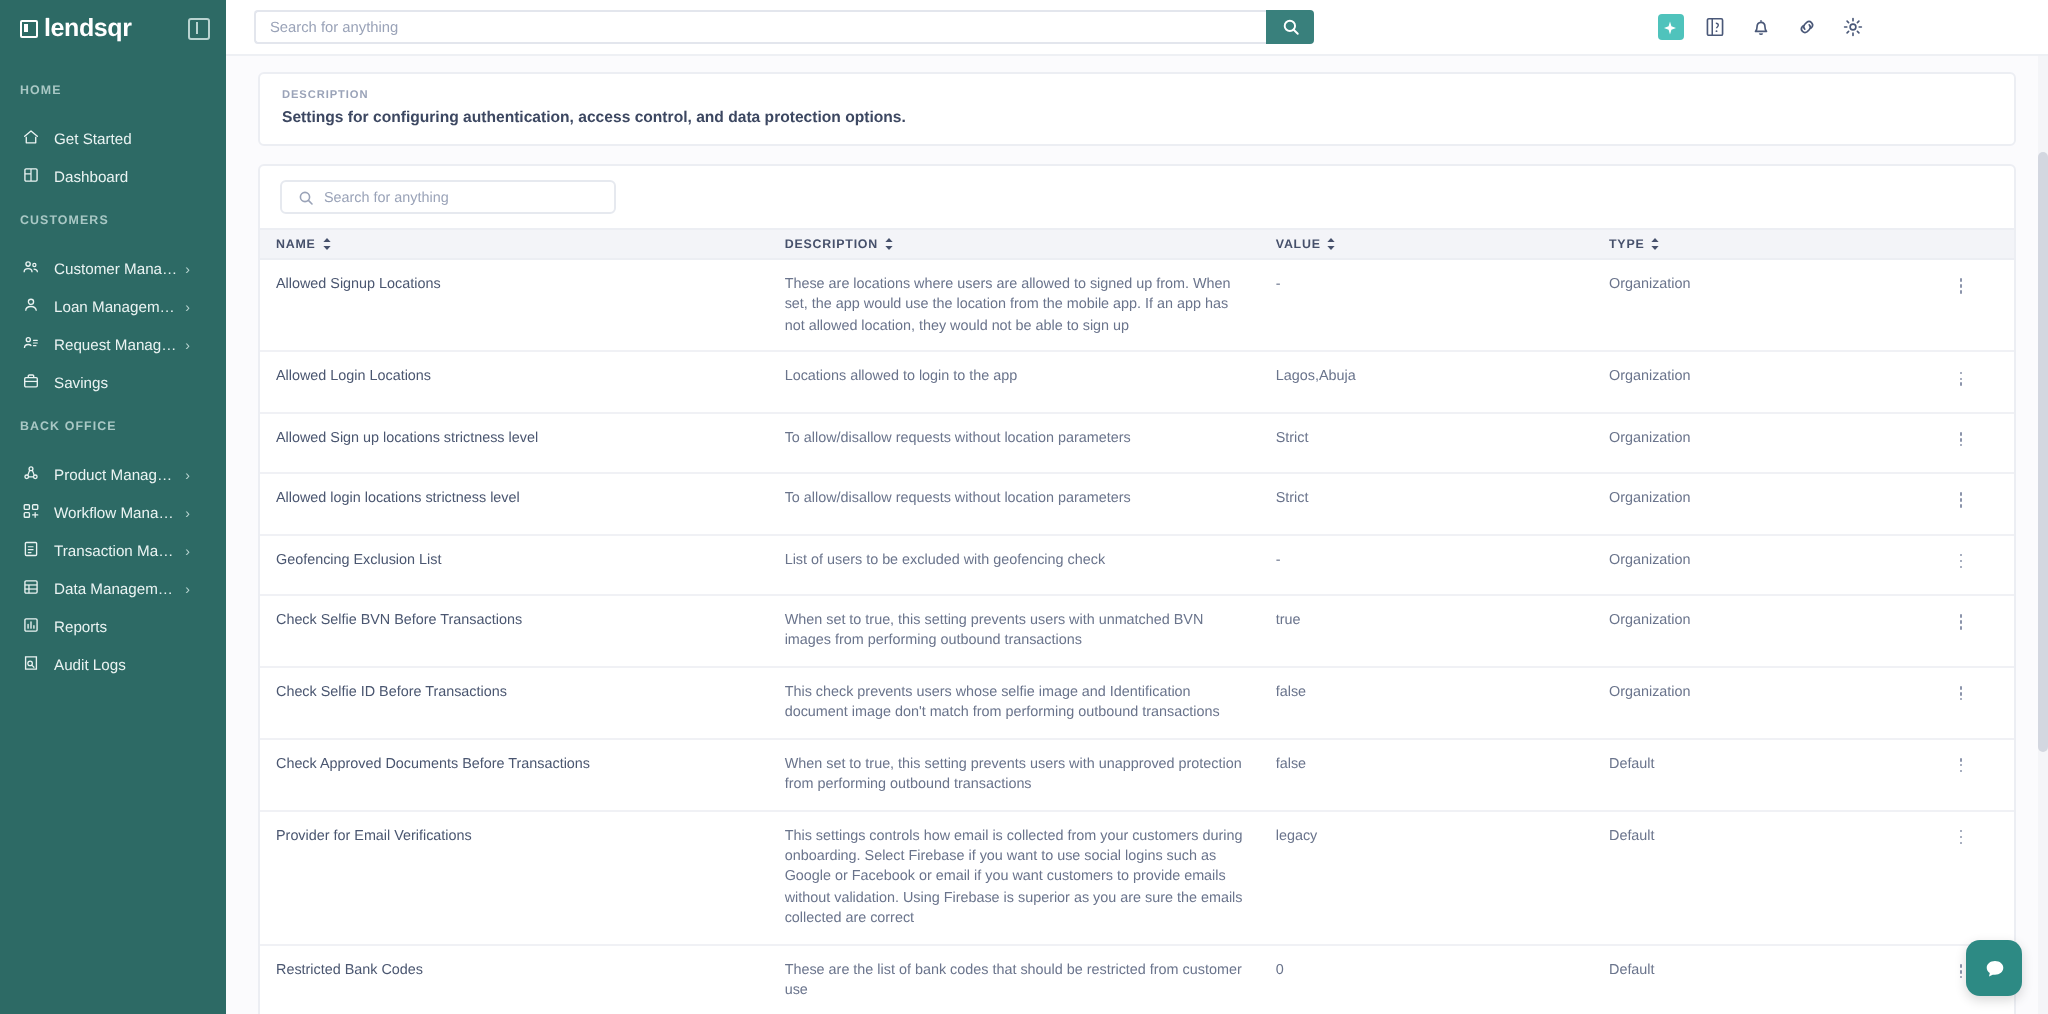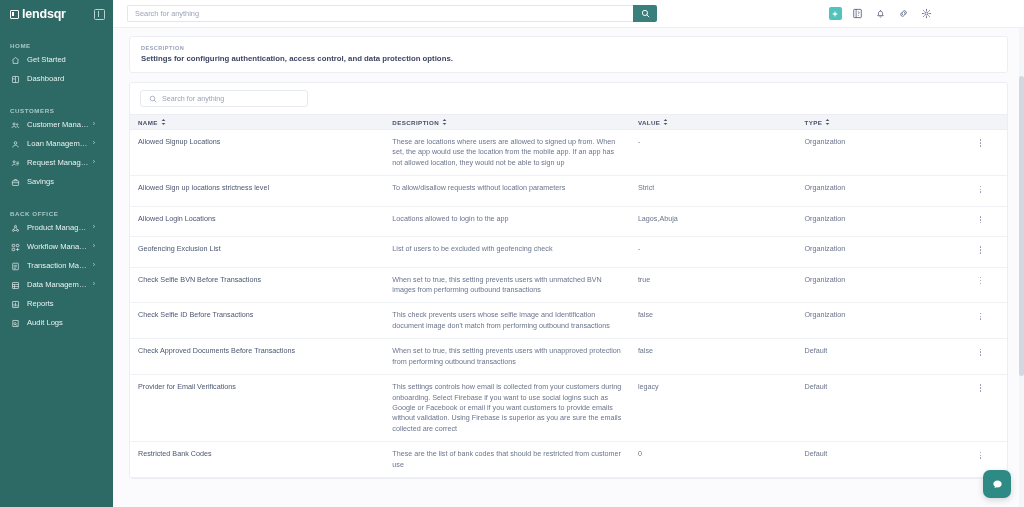--- a/index.html
+++ b/index.html
@@ -52,21 +52,21 @@
     content: ""; position: absolute; left: 2.5px; top: 1.5px;
     width: 1.2px; height: 6px; background: #b9d3d0;
   }
   .nav-section-title {
     font-size: 6.2px; letter-spacing: 0.55px; font-weight: bold;
     color: #a9c8c5; padding: 0 0 0 10px;
     margin-top: 14px; margin-bottom: 6px;
     text-transform: uppercase;
   }
   .nav-item {
-    display: flex; align-items: flex-start;
+    display: flex; align-items: flex-end;
     height: 19px; padding: 0 18px 0 10px;
     font-size: 7.6px; color: #eaf3f2;
     cursor: pointer; position: relative;
     white-space: nowrap;
   }
   .nav-ico {
     width: 11px; height: 11px; flex: 0 0 11px;
     margin-right: 6px;
     display: flex; align-items: center; justify-content: center;
   }
@@ -510,30 +510,37 @@
           </thead>
           <tbody id="tbody">
               <tr>
                 <td class="c-name">Allowed Signup Locations</td>
                 <td class="c-desc">These are locations where users are allowed to signed up from. When set, the app would use the location from the mobile app. If an app has not allowed location, they would not be able to sign up</td>
                 <td class="c-val">-</td>
                 <td class="c-type">Organization</td>
                 <td class="c-act"><span class="kebab"><i></i><i></i><i></i></span></td>
               </tr>
               <tr>
+                <td class="c-name">Allowed Login Locations</td>
+                <td class="c-desc">Locations allowed to login to the app</td>
+                <td class="c-val">Lagos,Abuja</td>
+                <td class="c-type">Organization</td>
+                <td class="c-act"><span class="kebab"><i></i><i></i><i></i></span></td>
+              </tr>
+              <tr>
                 <td class="c-name">Allowed Sign up locations strictness level</td>
                 <td class="c-desc">To allow/disallow requests without location parameters</td>
                 <td class="c-val">Strict</td>
                 <td class="c-type">Organization</td>
                 <td class="c-act"><span class="kebab"><i></i><i></i><i></i></span></td>
               </tr>
               <tr>
-                <td class="c-name">Allowed Login Locations</td>
-                <td class="c-desc">Locations allowed to login to the app</td>
-                <td class="c-val">Lagos,Abuja</td>
+                <td class="c-name">Allowed login locations strictness level</td>
+                <td class="c-desc">To allow/disallow requests without location parameters</td>
+                <td class="c-val">Strict</td>
                 <td class="c-type">Organization</td>
                 <td class="c-act"><span class="kebab"><i></i><i></i><i></i></span></td>
               </tr>
               <tr>
                 <td class="c-name">Geofencing Exclusion List</td>
                 <td class="c-desc">List of users to be excluded with geofencing check</td>
                 <td class="c-val">-</td>
                 <td class="c-type">Organization</td>
                 <td class="c-act"><span class="kebab"><i></i><i></i><i></i></span></td>
               </tr>

